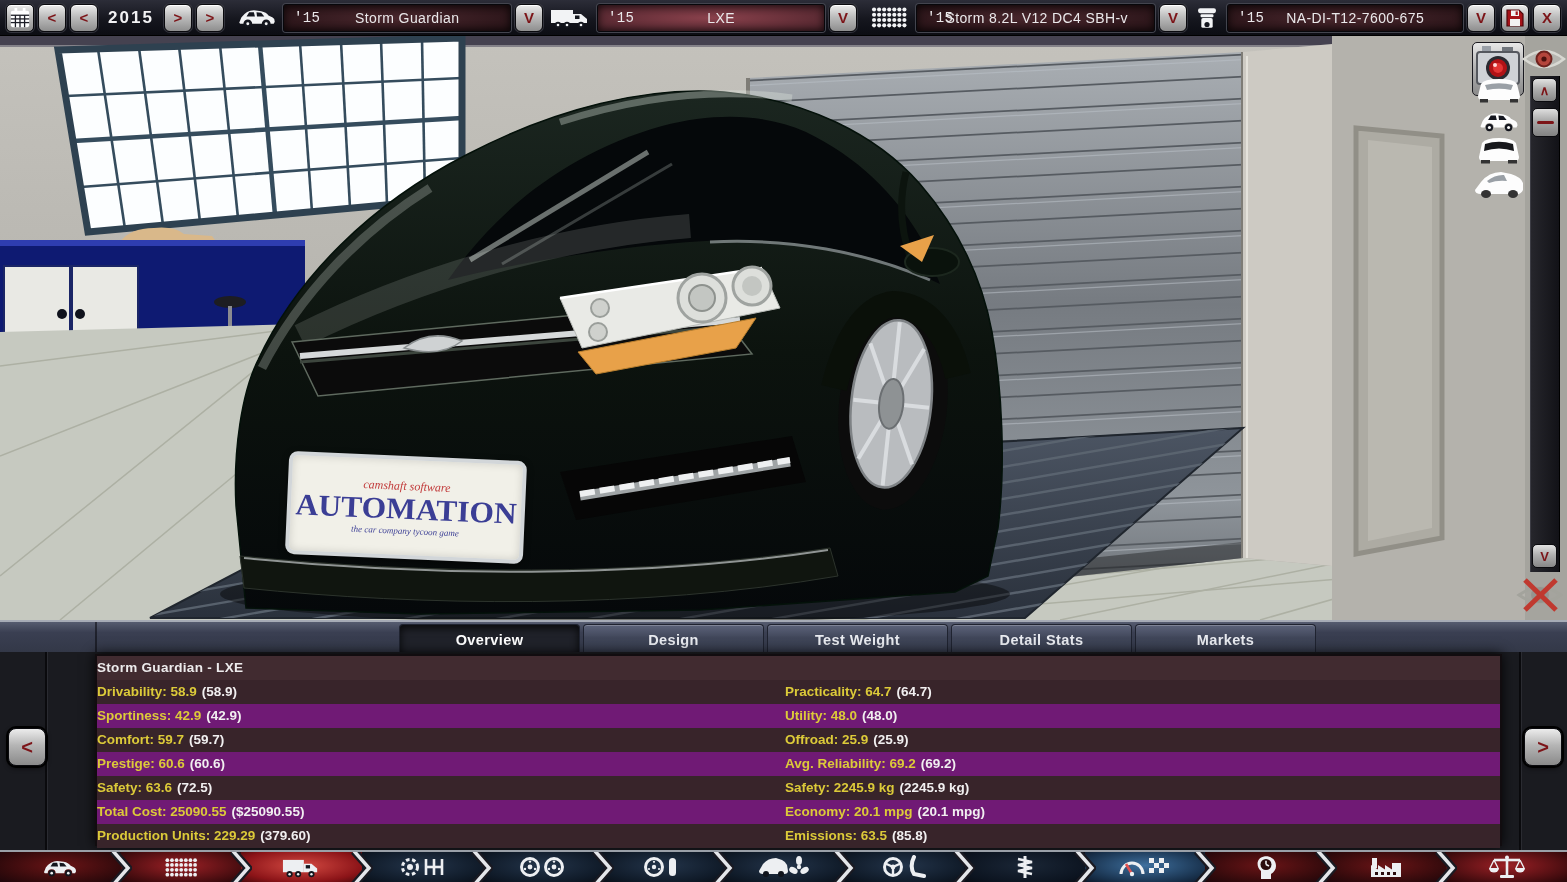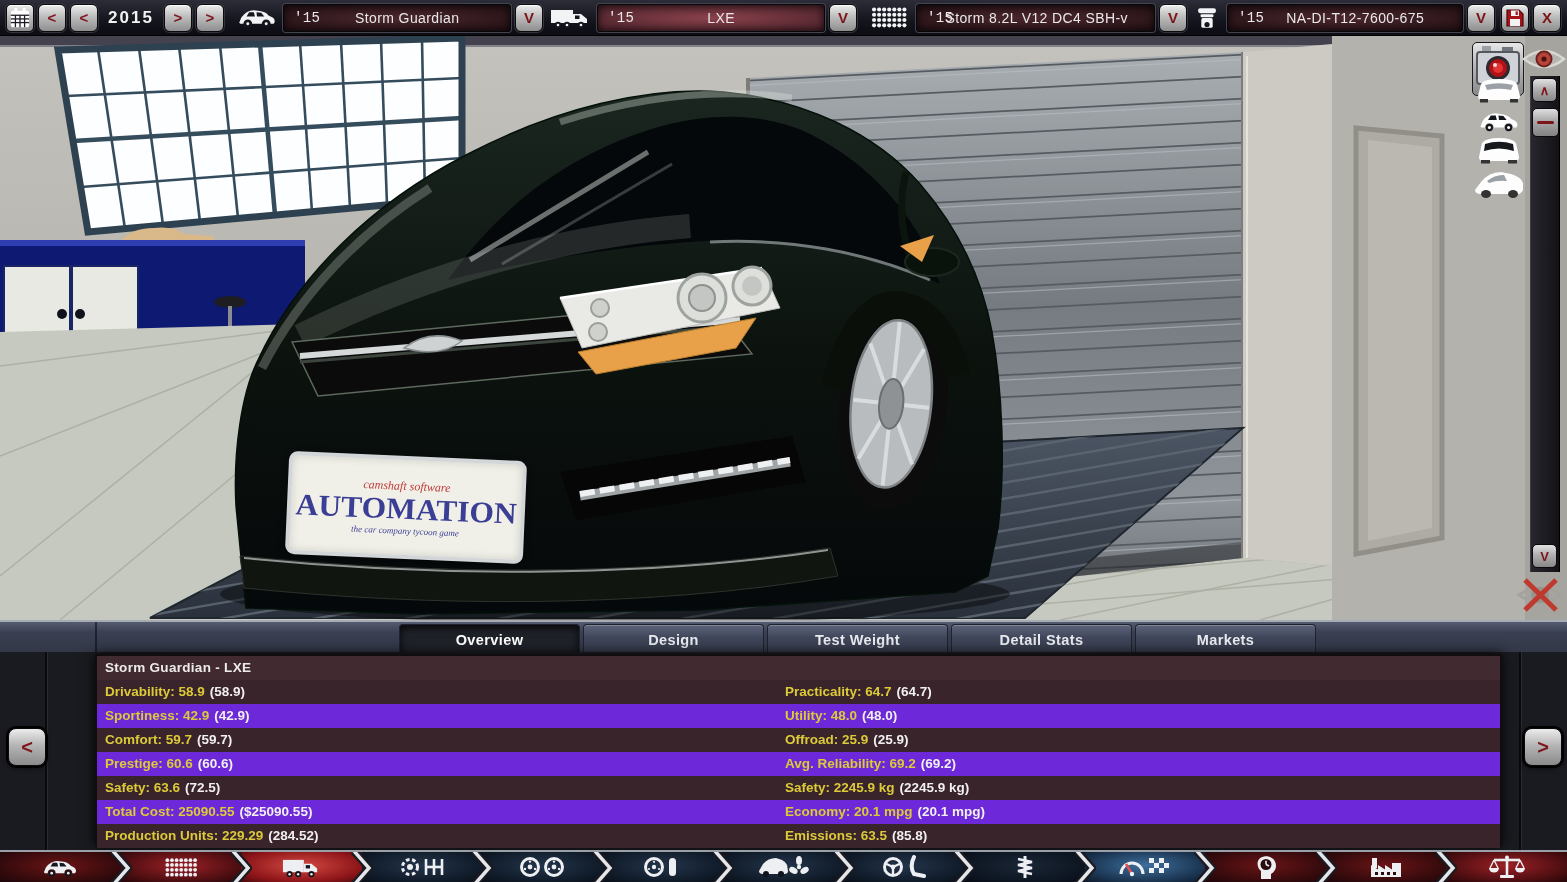--- a/index.html
+++ b/index.html
@@ -56,22 +56,22 @@
 
   
   .stats{position:relative;height:198px;background:
      radial-gradient(ellipse at 50% 0%,rgba(255,255,255,.04),transparent 60%),#1a1b20;}
   .seam{position:absolute;top:0;bottom:0;width:2px;background:#0a0a0d;box-shadow:1px 0 0 #2a2b31;}
   .panel{position:absolute;left:95px;top:2px;width:1407px;height:192px;box-sizing:border-box;
     border:2px solid #110c0f;box-shadow:0 0 12px rgba(0,0,0,.9),inset 0 1px 0 rgba(255,255,255,.08);background:#38242a;}
   .prow{position:relative;height:24px;line-height:24px;font-size:13.5px;font-weight:700;white-space:nowrap;}
   .prow.title{background:#412b30;color:#edebec;font-weight:700;letter-spacing:.3px;}
   .prow.a{background:#38242a;}
-  .prow.b{background:#6d28d9;}
-  .prow .lcell{margin-left:8px;}
+  .prow.b{background:#701a75;}
+  .prow .lcell{}
   .prow .rcell{position:absolute;left:688px;top:0;}
   .yl{color:#dcca39;}
   .wh{color:#f1eff0;font-weight:700;margin-left:5px;}
   .snav{position:absolute;width:38px;height:38px;top:76px;display:flex;align-items:center;justify-content:center;
     background:linear-gradient(#ececec,#b5b5b5 45%,#8a8a8a);border:1px solid #0a0a0e;border-radius:8px;
     box-shadow:0 0 0 2px #000,0 2px 5px rgba(0,0,0,.7);color:#7c1418;font-weight:800;font-size:20px;cursor:pointer;padding:0;}
 
   
   .toolbar{position:relative;height:32px;box-sizing:border-box;border-top:2px solid #9aa0a8;display:flex;background:#000;}
   .seg{flex:1 1 0;position:relative;display:flex;align-items:center;justify-content:center;gap:5px;cursor:pointer;color:#edeff2;}
@@ -564,21 +564,21 @@
       </div>
       <div class="prow a">
         <span class="lcell"><span class="yl">Safety:</span> <span class="yl">63.6</span><span class="wh">(72.5)</span></span>
         <span class="rcell"><span class="yl">Safety:</span> <span class="yl">2245.9 kg</span><span class="wh">(2245.9 kg)</span></span>
       </div>
       <div class="prow b">
         <span class="lcell"><span class="yl">Total Cost:</span> <span class="yl">25090.55</span><span class="wh">($25090.55)</span></span>
         <span class="rcell"><span class="yl">Economy:</span> <span class="yl">20.1 mpg</span><span class="wh">(20.1 mpg)</span></span>
       </div>
       <div class="prow a">
-        <span class="lcell"><span class="yl">Production Units:</span> <span class="yl">229.29</span><span class="wh">(284.52)</span></span>
+        <span class="lcell"><span class="yl">Production Units:</span> <span class="yl">229.29</span><span class="wh">(379.60)</span></span>
         <span class="rcell"><span class="yl">Emissions:</span> <span class="yl">63.5</span><span class="wh">(85.8)</span></span>
       </div>
     </div>
   </section>
 
   <footer class="toolbar">
     <div class="seg t-red-dark">
       <svg width="34" height="21" viewBox="0 0 36 22">
           <use href="#sym-sedan"></use>
         </svg>

